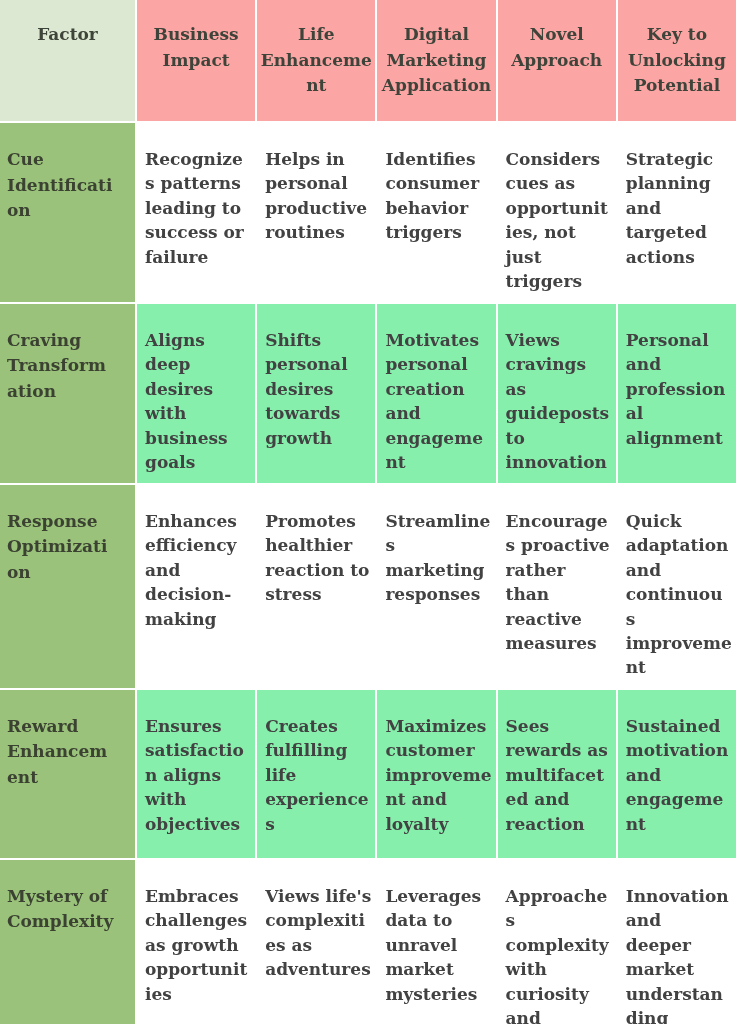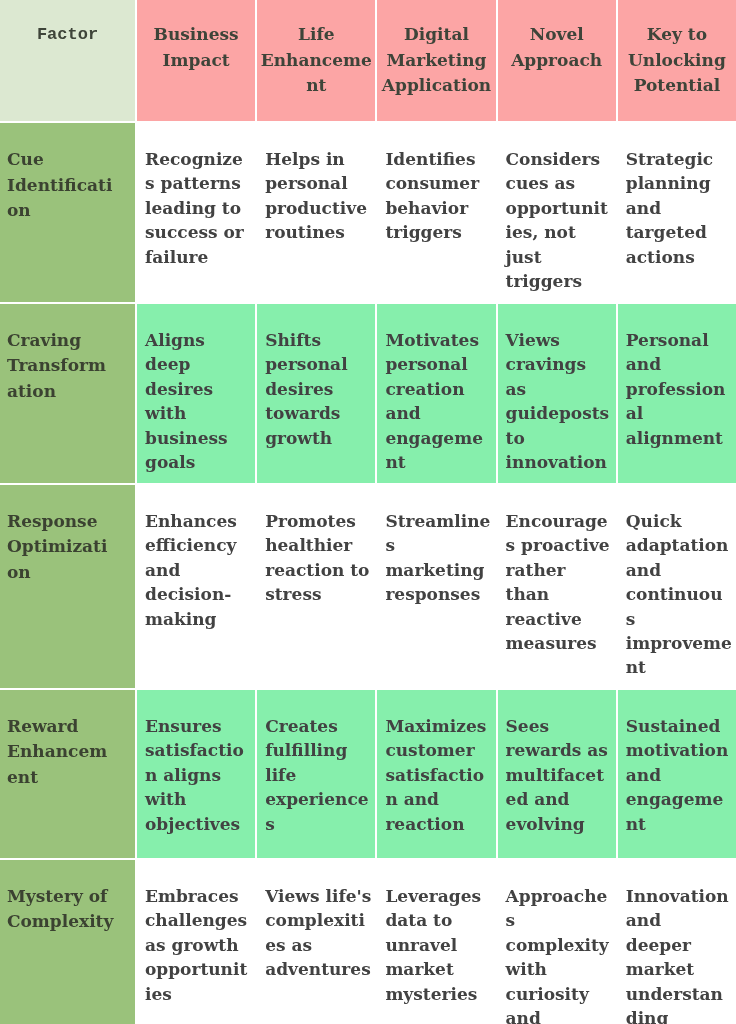--- a/index.html
+++ b/index.html
@@ -30,21 +30,20 @@
     background: #fca5a5;
     color: #3e4439;
     font-size: 17px;
     font-weight: bold;
     line-height: 1.5;
     text-align: center;
     padding: 22px 2px 8px 2px;
   }
   th.hdr-factor {
     background: #dce8d1;
-    font-family: Liberation Mono, monospace;
   }
   td.label {
     background: #9ac27b;
     color: #3b4231;
     font-size: 17px;
     font-weight: bold;
     line-height: 1.5;
     text-align: left;
     padding: 24px 20px 8px 7px;
   }
@@ -104,22 +103,22 @@
     <td class="cell">Promotes healthier reaction to stress</td>
     <td class="cell">Streamlines marketing responses</td>
     <td class="cell">Encourages proactive rather than reactive measures</td>
     <td class="cell">Quick adaptation and continuous improvement</td>
   </tr>
 
   <tr class="row-gray" style="height:168px;margin-left:26px;">
     <td class="label">Reward Enhancement</td>
     <td class="cell">Ensures satisfaction aligns with objectives</td>
     <td class="cell">Creates fulfilling life experiences</td>
-    <td class="cell">Maximizes customer satisfaction and reaction</td>
-    <td class="cell">Sees rewards as multifaceted and evolving</td>
+    <td class="cell">Maximizes customer improvement and loyalty</td>
+    <td class="cell">Sees rewards as multifaceted and reaction</td>
     <td class="cell">Sustained motivation and engagement</td>
   </tr>
 
   <tr class="row-white" style="height:200px;">
     <td class="label">Mystery of Complexity</td>
     <td class="cell">Embraces challenges as growth opportunities</td>
     <td class="cell">Views life's complexities as adventures</td>
     <td class="cell">Leverages data to unravel market mysteries</td>
     <td class="cell">Approaches complexity with curiosity and creativity</td>
     <td class="cell">Innovation and deeper market understanding</td>

